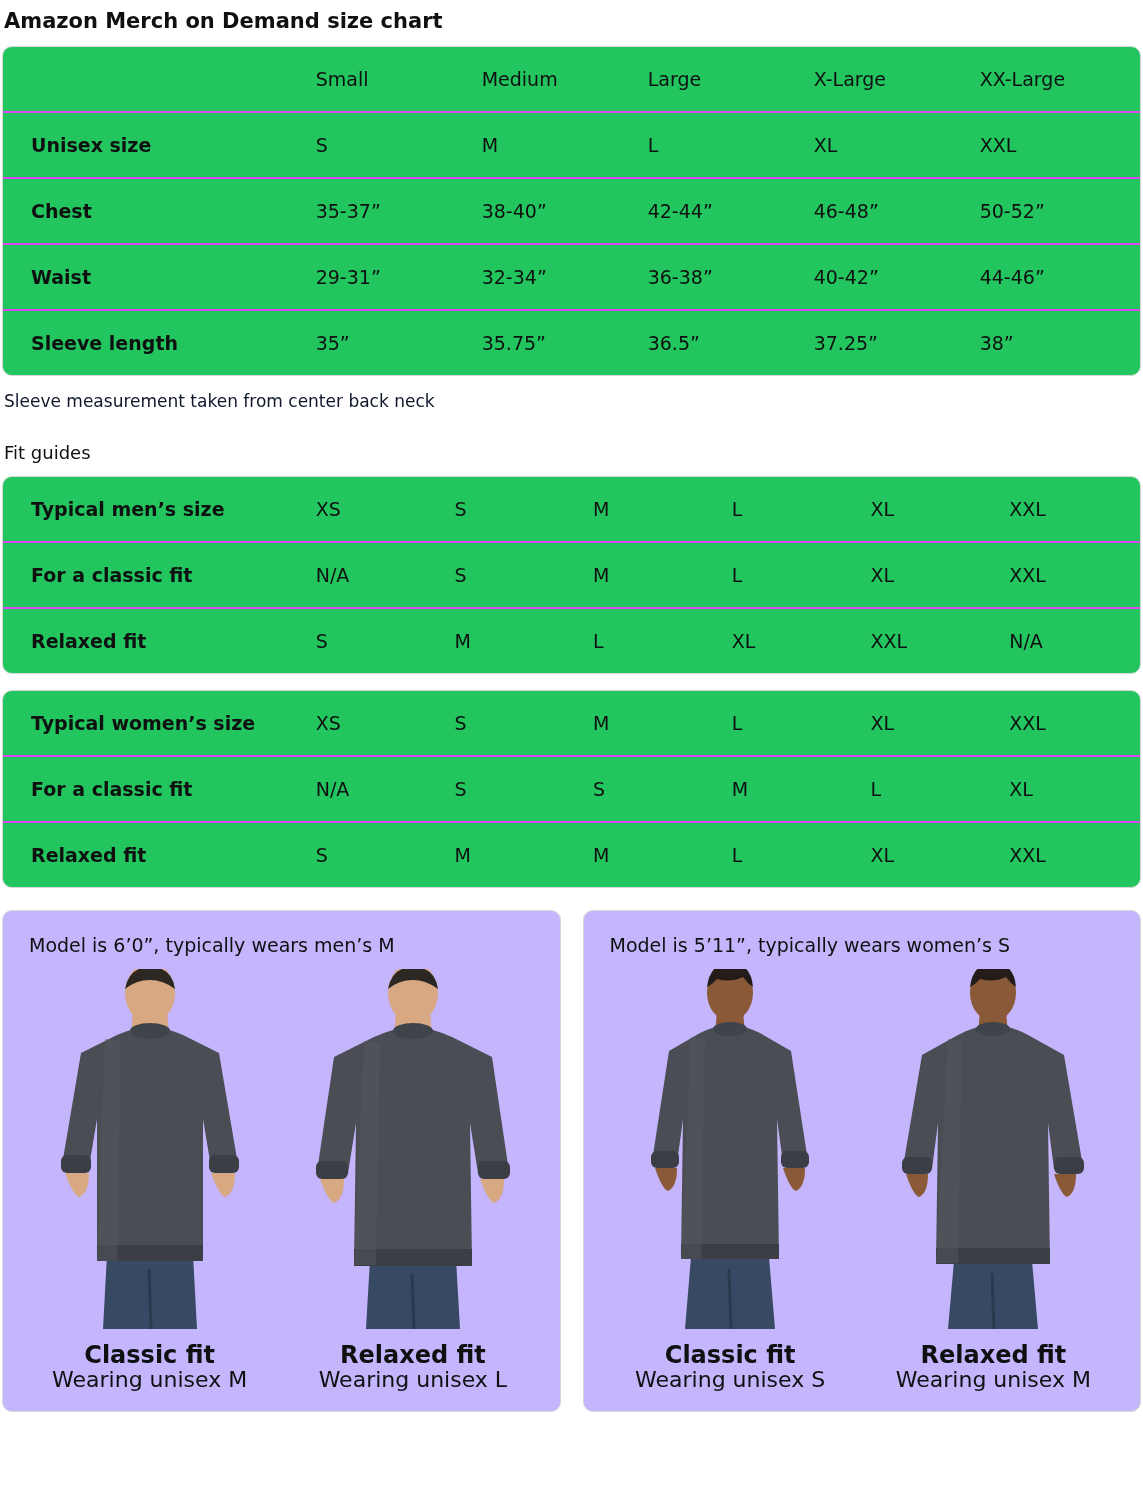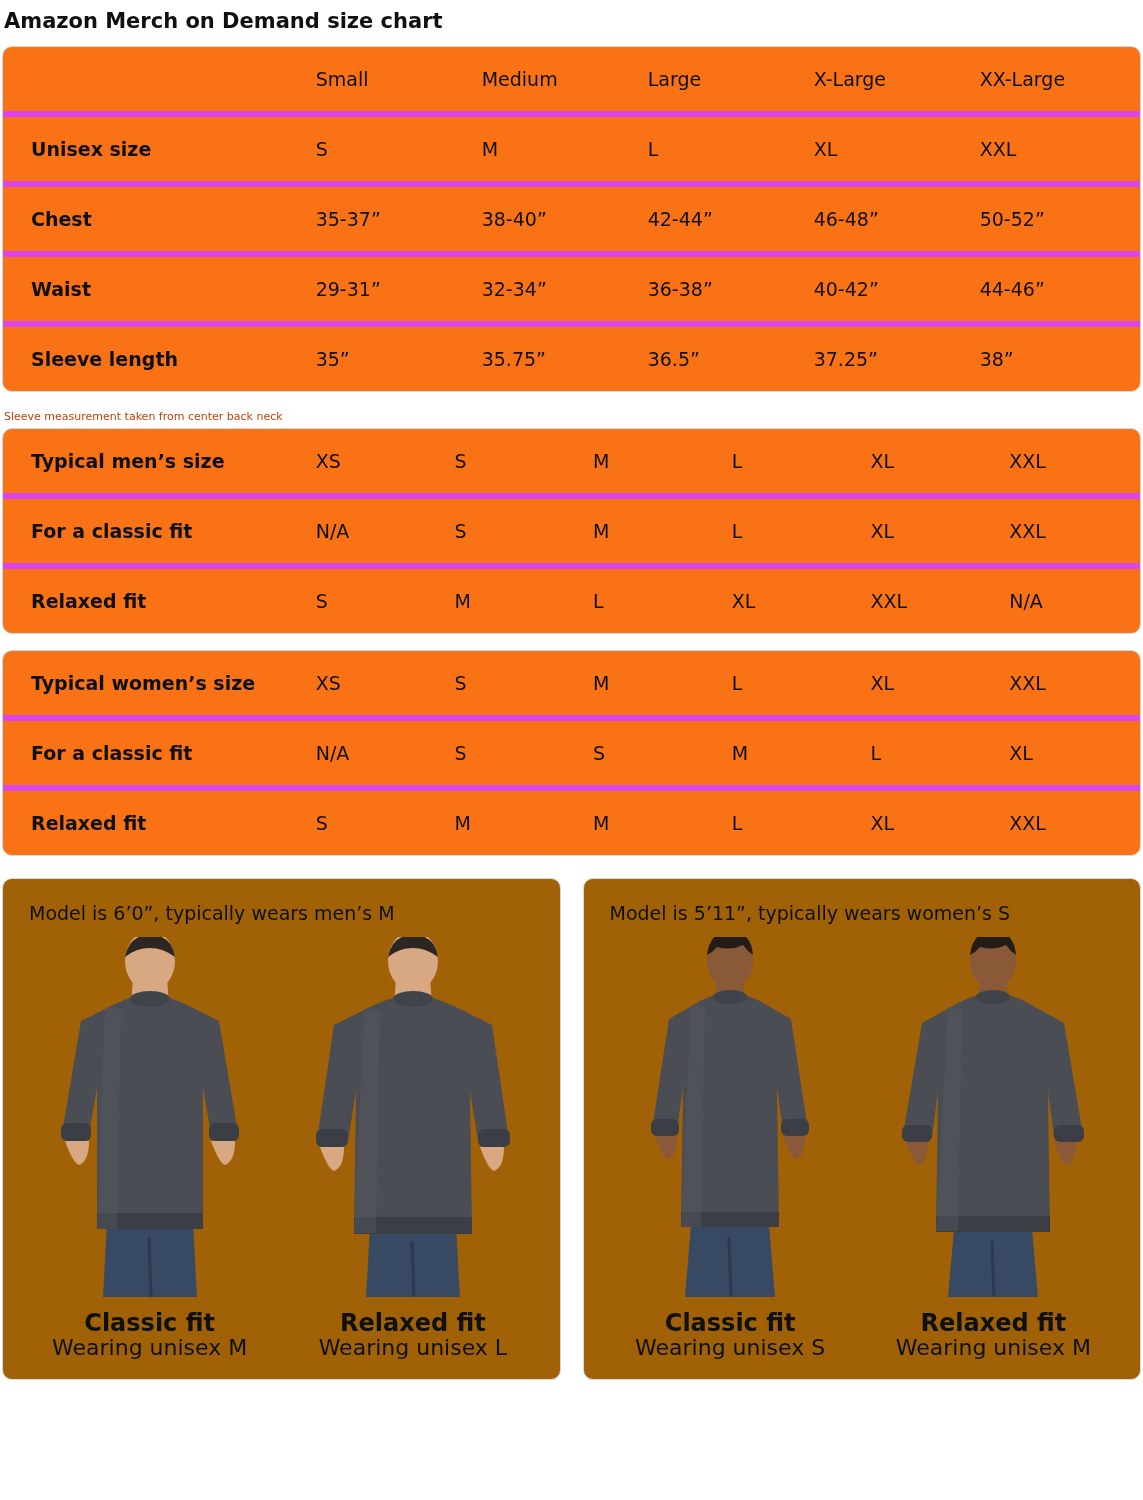--- a/index.html
+++ b/index.html
@@ -25,48 +25,48 @@
     padding: 8px 0 12px 4px;
     color: #0f1111;
     font-weight: 700;
   }
   
   .card {
     border: 1px solid #d5d9d9;
     border-radius: 10px;
     margin: 0 2px 0 2px;
     overflow: hidden;
-    background: #f97316;
+    background: #22c55e;
   }
   table.size {
     border-collapse: collapse;
     width: 100%;
     table-layout: fixed;
   }
   table.size td, table.size th {
     text-align: left;
     font-weight: 400;
     font-size: 19px;
     line-height: 24px;
     padding: 20px 0 20px 0;
     vertical-align: middle;
     color: #0f1111;
   }
   table.size tr + tr td, table.size tr + tr th {
-    border-top: 6px solid #d946ef;
+    border-top: 2px solid #d946ef;
   }
   table.size th.rowhead, table.size td.rowhead {
     font-weight: bold;
     padding-left: 28px;
   }
   .note {
-    font-size: 11px;
+    font-size: 17px;
     line-height: 22px;
     padding: 14px 0 0 4px;
-    color: #c2410c;
+    color: #0f172a;
   }
   .section-label {
     font-size: 18px;
     line-height: 22px;
     padding: 30px 0 12px 4px;
     color: #0f1111;
   }
   .gap {
     height: 16px;
   }
@@ -75,21 +75,21 @@
     display: flex;
     gap: 22px;
     margin: 22px 2px 0 2px;
   }
   .model-card {
     flex: 1 1 0;
     border: 1px solid #d5d9d9;
     border-radius: 10px;
     padding: 22px 20px 18px 20px;
     box-sizing: border-box;
-    background: #a16207;
+    background: #c4b5fd;
   }
   .model-caption {
     font-size: 19px;
     line-height: 24px;
     padding: 0 0 6px 6px;
     color: #0f1111;
   }
   .figures {
     display: flex;
     justify-content: space-around;
@@ -176,20 +176,21 @@
         <td>36.5”</td>
         <td>37.25”</td>
         <td>38”</td>
       </tr>
     </tbody>
       </table>
   </div>
 
   <div class="note">Sleeve measurement taken from center back neck</div>
 
+  <div class="section-label">Fit guides</div>
 
   <div class="card">
     <table class="size">
       <colgroup>
         <col style="width:27.5%">
           <col style="width:12.2%">
           <col style="width:12.2%">
         <col style="width:12.2%">
           <col style="width:12.2%">
           <col style="width:12.2%">

